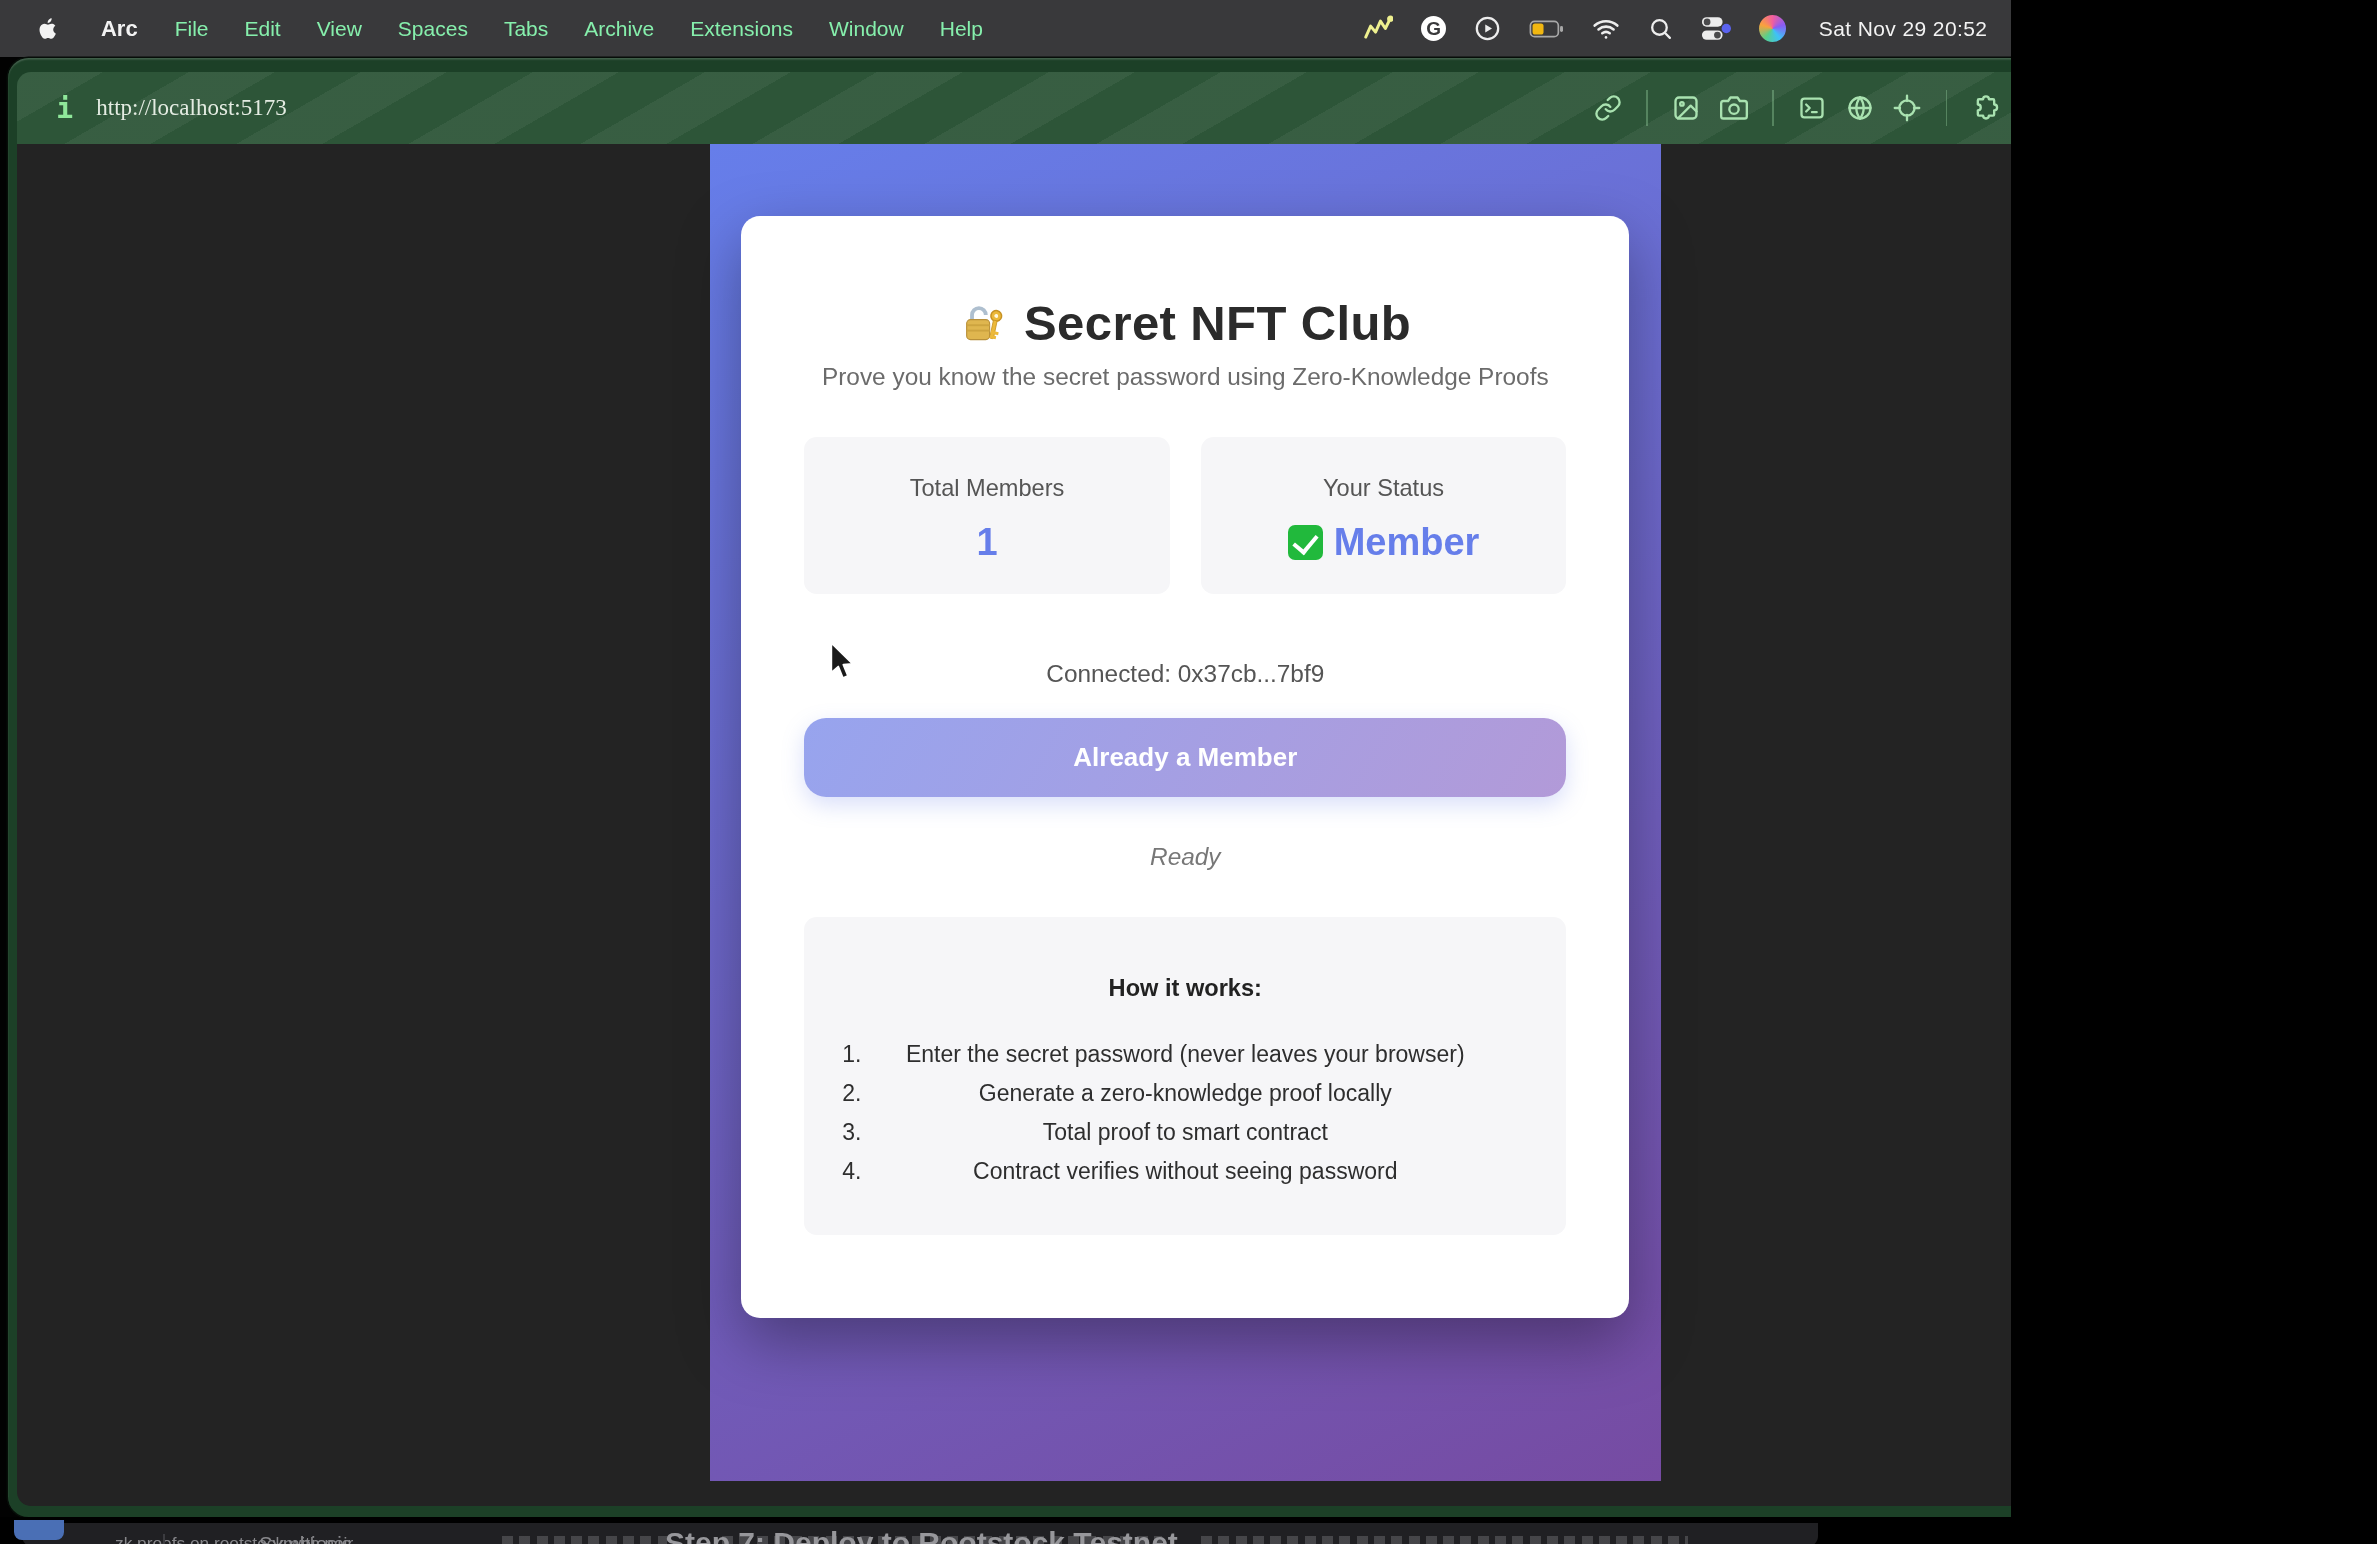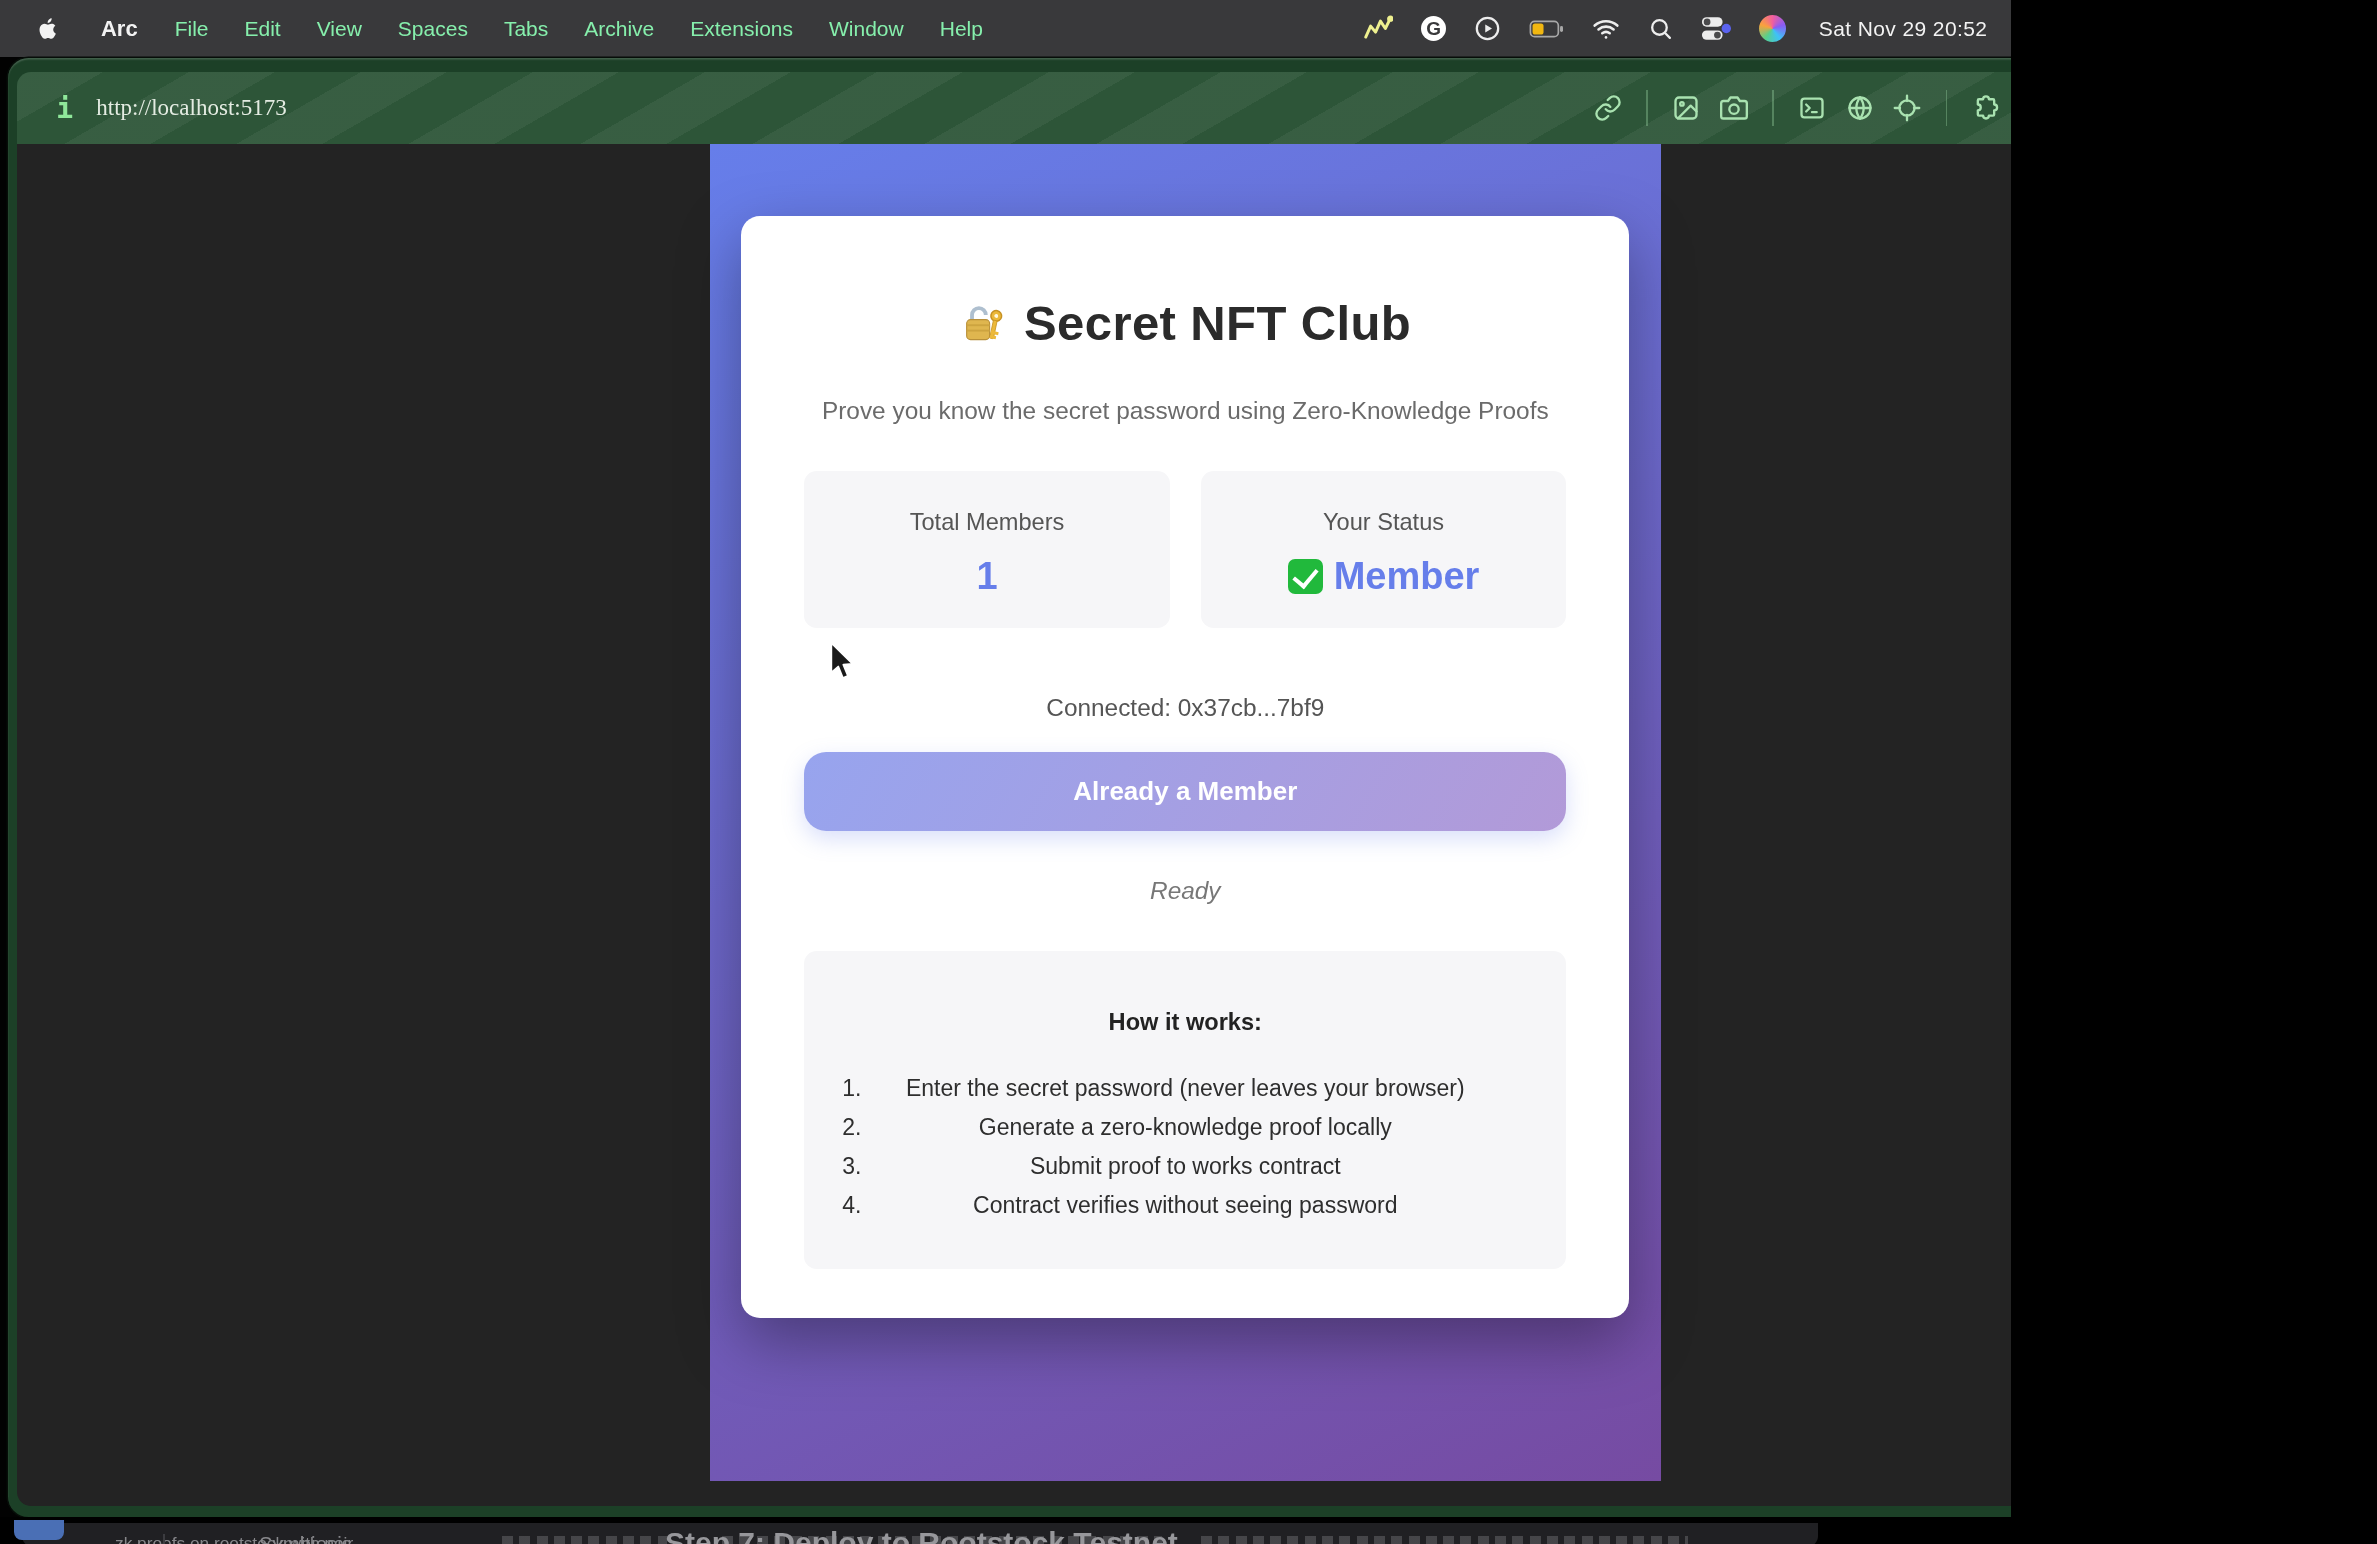--- a/index.html
+++ b/index.html
@@ -44,21 +44,21 @@
 
   
   .webview { position:relative; flex:1; background:#232323; border-radius:0 0 12.6px 12.6px; overflow:hidden; }
   .gradient-panel { position:absolute; left:693px; top:0; width:951px; height:1337px;
                     background:linear-gradient(155deg,#667eea 0%,#764ba2 100%); }
   .card { position:absolute; left:31px; top:72px; width:888px; height:1102px; background:#fff;
           border-radius:19px; box-shadow:0 23.6px 63px rgba(0,0,0,0.35);
           padding:0 63px; text-align:center; color:#333; }
   .title-row { margin-top:79px; display:flex; align-items:center; justify-content:center; gap:15.7px; }
   .title-row h1 { font-size:49px; font-weight:bold; color:#2b2b2b; letter-spacing:0.4px; }
-  .subtitle { margin-top:46px; font-size:24.4px; color:#6b6b6b; }
+  .subtitle { margin-top:12px; font-size:24.4px; color:#6b6b6b; }
   .stats-row { margin-top:46px; display:flex; gap:31px; }
   .stat-box { flex:1; height:157px; background:#f6f6f8; border-radius:12.6px; padding-top:38px; }
   .stat-label { font-size:23.6px; color:#555; }
   .stat-value { margin-top:19px; font-size:38px; font-weight:bold; color:#667eea;
                 display:flex; align-items:center; justify-content:center; gap:11px; }
   .check { width:35px; height:35px; border-radius:7px; background:#21b93c; position:relative; flex:0 0 35px; }
   .check::after { content:""; position:absolute; left:10.2px; top:4.7px; width:11px; height:19px;
                   border:solid #fff; border-width:0 4.7px 4.7px 0; transform:rotate(40deg); }
   .connected { margin-top:66px; font-size:24.4px; color:#555; }
   .cta { margin-top:30px; width:100%; height:79px; border:none; border-radius:22px;
@@ -279,21 +279,21 @@
                 <div class="how-row">
                   <span class="how-num">1.</span>
                   <span>Enter the secret password (never leaves your browser)</span>
                 </div>
                 <div class="how-row">
                   <span class="how-num">2.</span>
                   <span>Generate a zero-knowledge proof locally</span>
                 </div>
                 <div class="how-row">
                   <span class="how-num">3.</span>
-                  <span>Submit proof to works contract</span>
+                  <span>Total proof to smart contract</span>
                 </div>
                 <div class="how-row">
                   <span class="how-num">4.</span>
                   <span>Contract verifies without seeing password</span>
                 </div>
               </div>
             </div>
 
           </div>
         </div>

